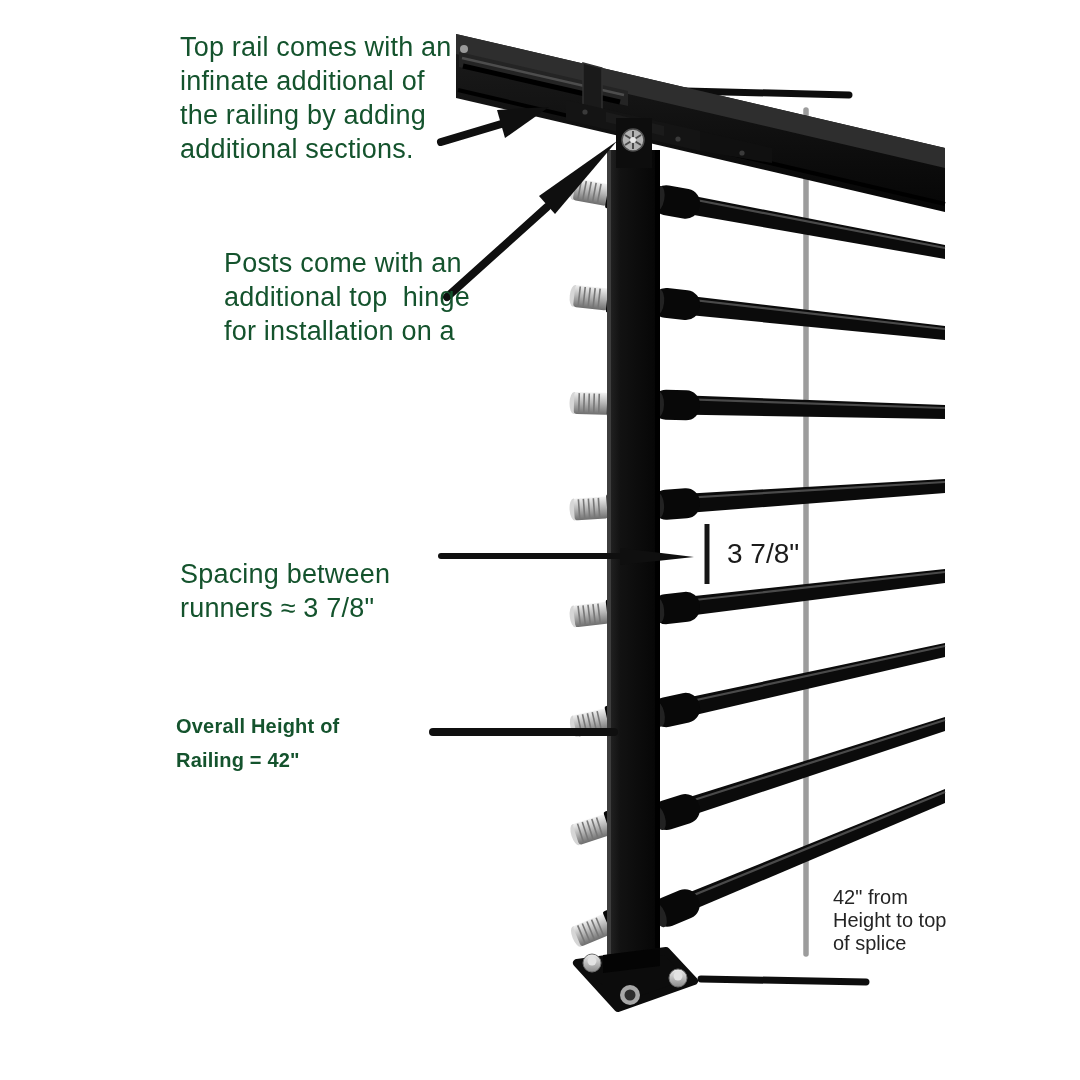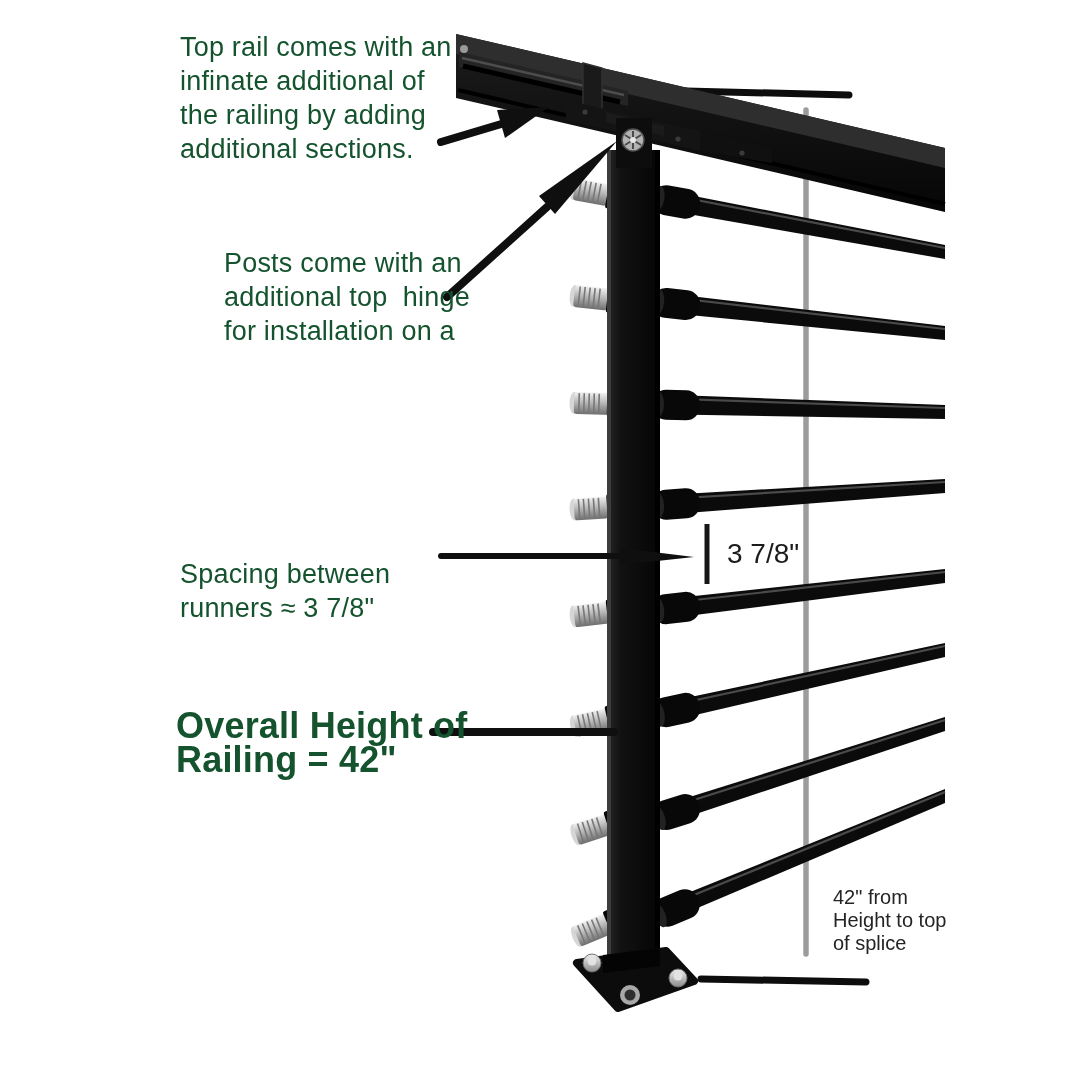--- a/index.html
+++ b/index.html
@@ -12,21 +12,21 @@
   }
   .fig{position:absolute;left:0;top:0;width:1080px;height:1080px;}
   .note{
     position:absolute;
     color:#14532d;
     font-size:27px;
     line-height:34px;
     letter-spacing:0.2px;
   }
   .note div{white-space:pre;}
-  .note.bold{font-weight:bold;font-size:36px;}
+  .note.bold{font-weight:bold;font-size:20px;}
   .dim-label{
     position:absolute;
     color:#1b1b1b;
     font-size:28px;
     white-space:pre;
   }
   .small-note{
     position:absolute;
     color:#242424;
     font-size:20px;

